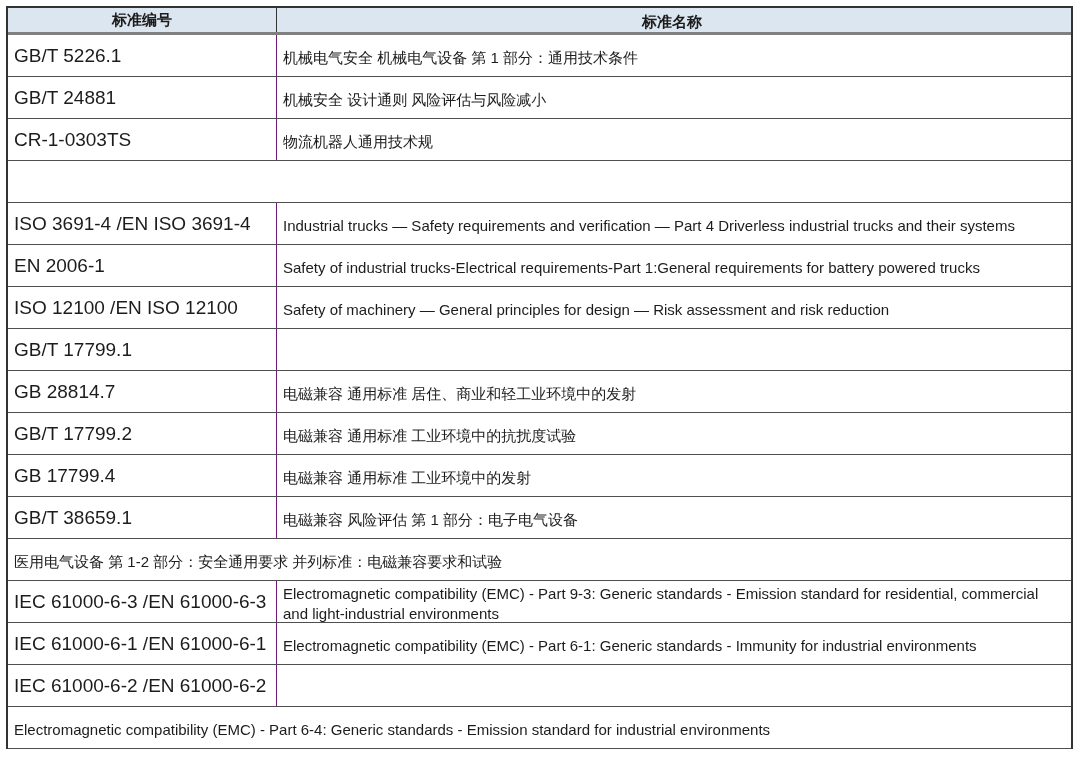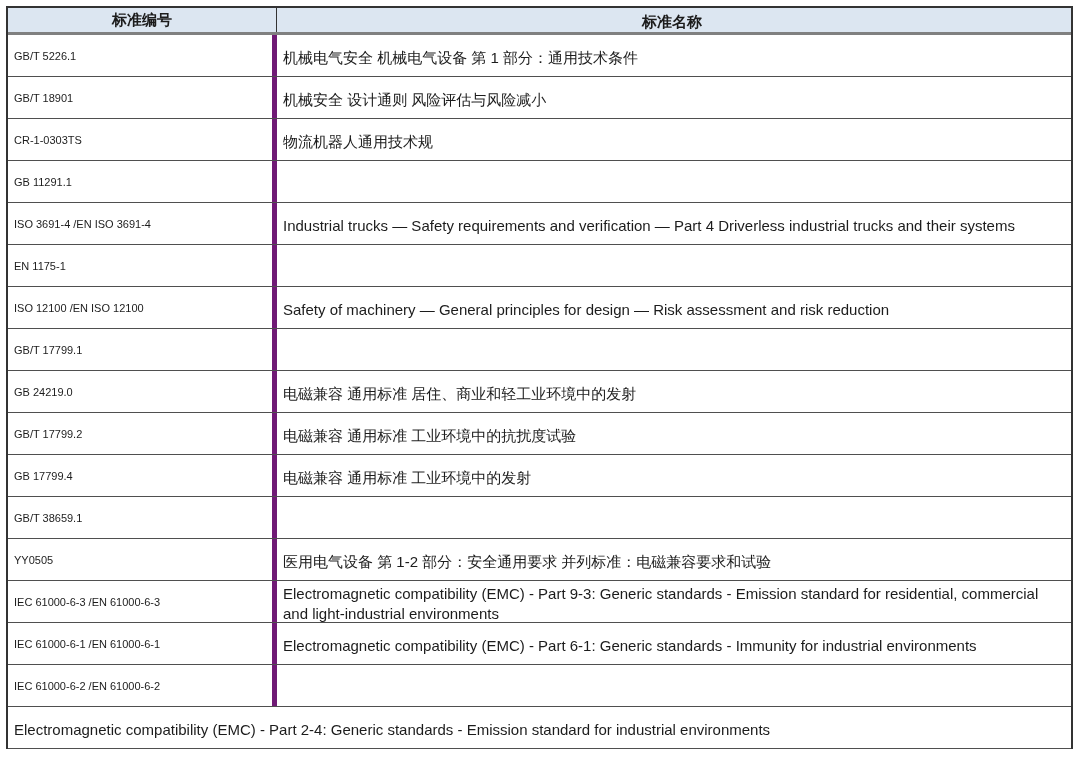--- a/index.html
+++ b/index.html
@@ -34,25 +34,25 @@
   }
   .data-row {
     display: flex;
     height: 42px;
     border-bottom: 1px solid #4f4f4f;
     background: #ffffff;
   }
   .cell-code {
     width: 269px;
     flex: 0 0 269px;
-    border-right: 5px solid #701a75;
+    border-right: 1px solid #701a75;
     display: flex;
     align-items: center;
     padding: 0 6px;
-    font-size: 11px;
+    font-size: 19px;
     white-space: nowrap;
     overflow: hidden;
   }
   .cell-name {
     flex: 1 1 auto;
     display: flex;
     align-items: center;
     padding: 4px 10px 0 6px;
     font-size: 15px;
     line-height: 20px;
@@ -68,86 +68,86 @@
     <div class="cell cell-code">标准编号</div>
     <div class="cell cell-name">标准名称</div>
   </div>
   <div id="rows-container">
   <div class="data-row">
     <div class="cell-code">GB/T 5226.1</div>
     <div class="cell-name">机械电气安全 机械电气设备 第 1 部分：通用技术条件</div>
   </div>
 
   <div class="data-row">
-    <div class="cell-code">GB/T 18901</div>
+    <div class="cell-code">GB/T 24881</div>
     <div class="cell-name">机械安全 设计通则 风险评估与风险减小</div>
   </div>
 
   <div class="data-row">
     <div class="cell-code">CR-1-0303TS</div>
     <div class="cell-name">物流机器人通用技术规</div>
   </div>
 
   <div class="data-row">
-    <div class="cell-code">GB 11291.1</div>
   </div>
 
   <div class="data-row">
     <div class="cell-code">ISO 3691-4 /EN ISO 3691-4</div>
     <div class="cell-name">Industrial trucks — Safety requirements and verification — Part 4 Driverless industrial trucks and their systems</div>
   </div>
 
   <div class="data-row">
-    <div class="cell-code">EN 1175-1</div>
+    <div class="cell-code">EN 2006-1</div>
+    <div class="cell-name">Safety of industrial trucks-Electrical requirements-Part 1:General requirements for battery powered trucks</div>
   </div>
 
   <div class="data-row">
     <div class="cell-code">ISO 12100 /EN ISO 12100</div>
     <div class="cell-name">Safety of machinery — General principles for design — Risk assessment and risk reduction</div>
   </div>
 
   <div class="data-row">
     <div class="cell-code">GB/T 17799.1</div>
   </div>
 
   <div class="data-row">
-    <div class="cell-code">GB 24219.0</div>
+    <div class="cell-code">GB 28814.7</div>
     <div class="cell-name">电磁兼容 通用标准 居住、商业和轻工业环境中的发射</div>
   </div>
 
   <div class="data-row">
     <div class="cell-code">GB/T 17799.2</div>
     <div class="cell-name">电磁兼容 通用标准 工业环境中的抗扰度试验</div>
   </div>
 
   <div class="data-row">
     <div class="cell-code">GB 17799.4</div>
     <div class="cell-name">电磁兼容 通用标准 工业环境中的发射</div>
   </div>
 
   <div class="data-row">
     <div class="cell-code">GB/T 38659.1</div>
+    <div class="cell-name">电磁兼容 风险评估 第 1 部分：电子电气设备</div>
   </div>
 
   <div class="data-row">
-    <div class="cell-code">YY0505</div>
     <div class="cell-name">医用电气设备 第 1-2 部分：安全通用要求 并列标准：电磁兼容要求和试验</div>
   </div>
 
   <div class="data-row">
     <div class="cell-code">IEC 61000-6-3 /EN 61000-6-3</div>
     <div class="cell-name">Electromagnetic compatibility (EMC) - Part 9-3: Generic standards - Emission standard for residential, commercial and light-industrial environments</div>
   </div>
 
   <div class="data-row">
     <div class="cell-code">IEC 61000-6-1 /EN 61000-6-1</div>
     <div class="cell-name">Electromagnetic compatibility (EMC) - Part 6-1: Generic standards - Immunity for industrial environments</div>
   </div>
 
   <div class="data-row">
     <div class="cell-code">IEC 61000-6-2 /EN 61000-6-2</div>
   </div>
 
   <div class="data-row">
-    <div class="cell-name">Electromagnetic compatibility (EMC) - Part 2-4: Generic standards - Emission standard for industrial environments</div>
+    <div class="cell-name">Electromagnetic compatibility (EMC) - Part 6-4: Generic standards - Emission standard for industrial environments</div>
   </div>
 </div>
 </div>
 
 </body></html>

